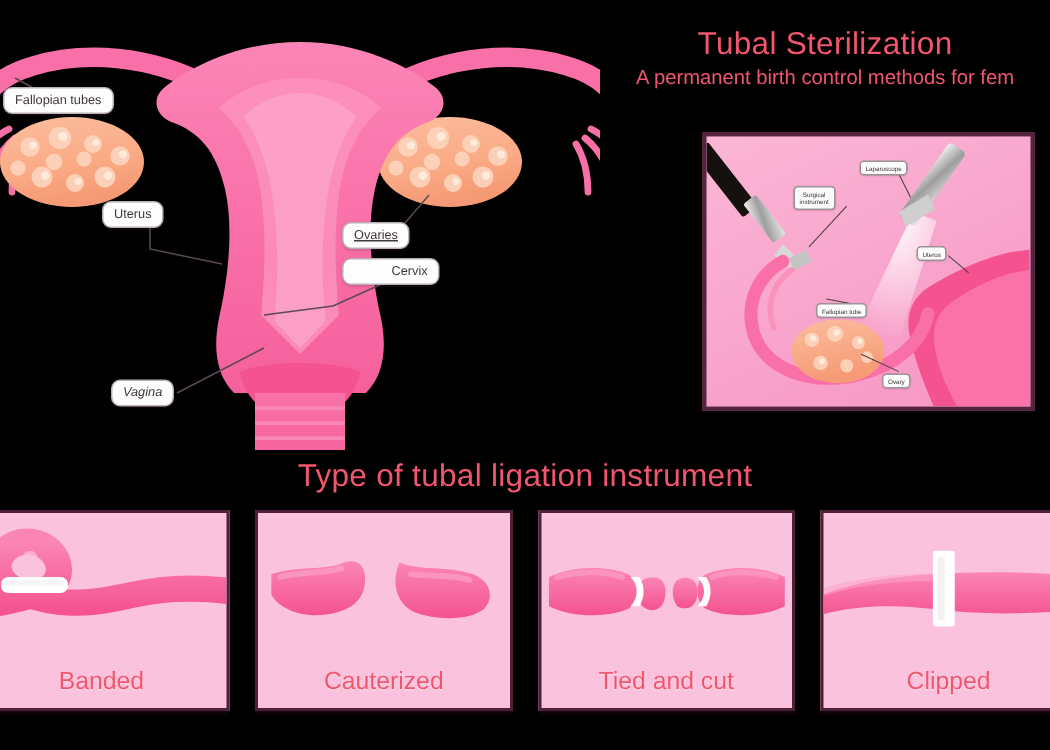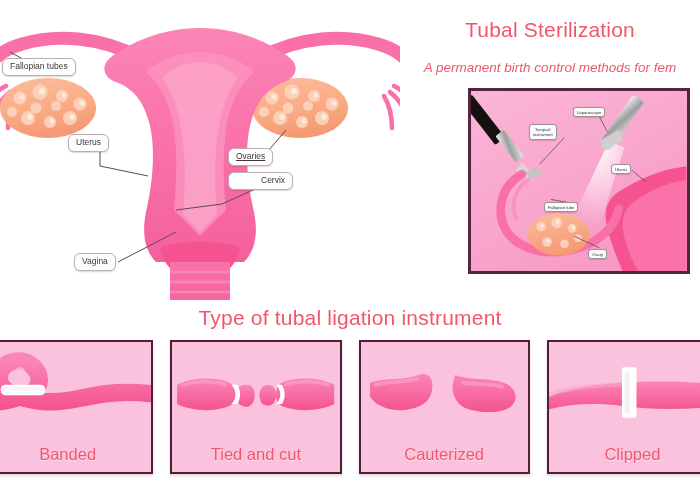--- a/index.html
+++ b/index.html
@@ -12,21 +12,21 @@
     overflow: hidden;
     background: #fcdcef;
     font-family: "Liberation Sans", sans-serif;
     position: relative;
   }
   #page {
     position: absolute;
     left: 0; top: 0;
     width: 700px;
     height: 500px;
-    background: #ffffff;
+    background: #000000;
     overflow: hidden;
   }
 
   
   #header-block {
     position: absolute;
     left: 400px;
     top: 18px;
     width: 300px;
     text-align: center;
@@ -34,24 +34,23 @@
   #main-title {
     font-size: 21px;
     color: #f0566e;
     letter-spacing: 0.2px;
     white-space: nowrap;
     line-height: 1.1;
   }
   #subtitle {
     font-size: 13.5px;
     color: #f0566e;
-    margin-top: 20px;
+    margin-top: 4px;
     white-space: nowrap;
     line-height: 1.1;
-    font-style: italic;
   }
 
   
   #anatomy-diagram {
     position: absolute;
     left: 0;
     top: 0;
     width: 400px;
     height: 300px;
   }
@@ -291,21 +290,21 @@
         <path d="M262,186 L222,204 L176,210"></path>
         <path d="M118,262 L176,232"></path>
       </g>
     </svg>
 
     
     <div class="callout" style="left:2px; top:58px;">Fallopian tubes</div>
     <div class="callout" style="left:68px; top:134px;">Uterus</div>
     <div class="callout" style="left:228px; top:148px;text-decoration:underline;">Ovaries</div>
     <div class="callout" style="left:228px; top:172px;padding-left:32px;">Cervix</div>
-    <div class="callout" style="left:74px; top:253px;">Vagina</div>
+    <div class="callout" style="left:74px; top:253px;font-style:italic;">Vagina</div>
   </div>
 
   <div id="inset-figure">
     <svg id="inset-svg" viewBox="0 0 222 186">
       <defs>
         <linearGradient id="insetBg" x1="0" y1="0" x2="0.6" y2="1">
           <stop offset="0%" stop-color="#fbb6d6"></stop>
           <stop offset="100%" stop-color="#f79ac6"></stop>
         </linearGradient>
         <linearGradient id="metalGrad" x1="0" y1="0" x2="1" y2="1">
@@ -406,62 +405,62 @@
           <rect x="18" y="46" width="42" height="4" rx="2" fill="#f3f3f3" opacity="0.8"></rect>
         </svg>
       </div>
       <div class="procedure-label">Banded</div>
     </div>
 
     <div class="procedure-panel">
       <div class="procedure-art">
         <svg viewBox="0 0 170 134" preserveAspectRatio="xMidYMid meet">
           <defs>
-            <linearGradient id="tubeC" x1="0" y1="0" x2="0" y2="1">
-              <stop offset="0%" stop-color="#fb85b6"></stop>
-              <stop offset="100%" stop-color="#f4538f"></stop>
-            </linearGradient>
-          </defs>
-
-          <path d="M4,44 C20,36 44,36 58,42 C66,46 66,62 58,66 C44,72 20,72 4,64 Z" fill="url(#tubeC)"></path>
-
-          <path d="M68,46 C76,42 84,44 84,54 C84,66 76,70 68,64 C64,58 64,50 68,46 Z" fill="url(#tubeC)"></path>
-
-          <path d="M100,46 C92,42 84,44 84,54 C84,66 92,70 100,64 C104,58 104,50 100,46 Z" fill="url(#tubeC)" opacity="0"></path>
-          <path d="M92,46 C100,42 106,46 106,54 C106,64 100,68 92,64 C88,58 88,50 92,46 Z" fill="url(#tubeC)"></path>
-
-          <path d="M166,44 C150,36 126,36 112,42 C104,46 104,62 112,66 C126,72 150,72 166,64 Z" fill="url(#tubeC)"></path>
-
-          <path d="M60,44 C66,50 66,58 60,64 L66,64 C70,58 70,50 66,44 Z" fill="#ffffff"></path>
-          <path d="M106,44 C112,50 112,58 106,64 L112,64 C116,58 116,50 112,44 Z" fill="#ffffff"></path>
-          <path d="M10,44 C26,40 42,40 54,44" fill="none" stroke="#fca6c9" stroke-width="4" stroke-linecap="round" opacity="0.55"></path>
-          <path d="M160,44 C144,40 128,40 116,44" fill="none" stroke="#fca6c9" stroke-width="4" stroke-linecap="round" opacity="0.55"></path>
-        </svg>
-      </div>
-      <div class="procedure-label">Tied and cut</div>
-    </div>
-
-    <div class="procedure-panel">
-      <div class="procedure-art">
-        <svg viewBox="0 0 170 134" preserveAspectRatio="xMidYMid meet">
-          <defs>
             <linearGradient id="tubeB" x1="0" y1="0" x2="0" y2="1">
               <stop offset="0%" stop-color="#fb85b6"></stop>
               <stop offset="100%" stop-color="#f4538f"></stop>
             </linearGradient>
           </defs>
           <path d="M8,42 C26,36 44,40 58,34 C70,30 74,40 72,50
                    C70,62 60,68 44,70 C26,72 12,64 8,56 Z" fill="url(#tubeB)"></path>
           <path d="M96,34 C110,40 128,36 146,42 C158,46 162,58 154,66
                    C144,74 122,74 106,68 C94,62 90,48 96,34 Z" fill="url(#tubeB)"></path>
           <path d="M14,44 C30,40 44,42 56,38" fill="none" stroke="#fca6c9" stroke-width="4" stroke-linecap="round" opacity="0.6"></path>
           <path d="M104,42 C118,44 132,42 144,46" fill="none" stroke="#fca6c9" stroke-width="4" stroke-linecap="round" opacity="0.6"></path>
         </svg>
       </div>
       <div class="procedure-label">Cauterized</div>
+    </div>
+
+    <div class="procedure-panel">
+      <div class="procedure-art">
+        <svg viewBox="0 0 170 134" preserveAspectRatio="xMidYMid meet">
+          <defs>
+            <linearGradient id="tubeC" x1="0" y1="0" x2="0" y2="1">
+              <stop offset="0%" stop-color="#fb85b6"></stop>
+              <stop offset="100%" stop-color="#f4538f"></stop>
+            </linearGradient>
+          </defs>
+
+          <path d="M4,44 C20,36 44,36 58,42 C66,46 66,62 58,66 C44,72 20,72 4,64 Z" fill="url(#tubeC)"></path>
+
+          <path d="M68,46 C76,42 84,44 84,54 C84,66 76,70 68,64 C64,58 64,50 68,46 Z" fill="url(#tubeC)"></path>
+
+          <path d="M100,46 C92,42 84,44 84,54 C84,66 92,70 100,64 C104,58 104,50 100,46 Z" fill="url(#tubeC)" opacity="0"></path>
+          <path d="M92,46 C100,42 106,46 106,54 C106,64 100,68 92,64 C88,58 88,50 92,46 Z" fill="url(#tubeC)"></path>
+
+          <path d="M166,44 C150,36 126,36 112,42 C104,46 104,62 112,66 C126,72 150,72 166,64 Z" fill="url(#tubeC)"></path>
+
+          <path d="M60,44 C66,50 66,58 60,64 L66,64 C70,58 70,50 66,44 Z" fill="#ffffff"></path>
+          <path d="M106,44 C112,50 112,58 106,64 L112,64 C116,58 116,50 112,44 Z" fill="#ffffff"></path>
+          <path d="M10,44 C26,40 42,40 54,44" fill="none" stroke="#fca6c9" stroke-width="4" stroke-linecap="round" opacity="0.55"></path>
+          <path d="M160,44 C144,40 128,40 116,44" fill="none" stroke="#fca6c9" stroke-width="4" stroke-linecap="round" opacity="0.55"></path>
+        </svg>
+      </div>
+      <div class="procedure-label">Tied and cut</div>
     </div>
 
     <div class="procedure-panel">
       <div class="procedure-art">
         <svg viewBox="0 0 170 134" preserveAspectRatio="xMidYMid meet">
           <defs>
             <linearGradient id="tubeD" x1="0" y1="0" x2="0" y2="1">
               <stop offset="0%" stop-color="#fb85b6"></stop>
               <stop offset="100%" stop-color="#f4538f"></stop>
             </linearGradient>

